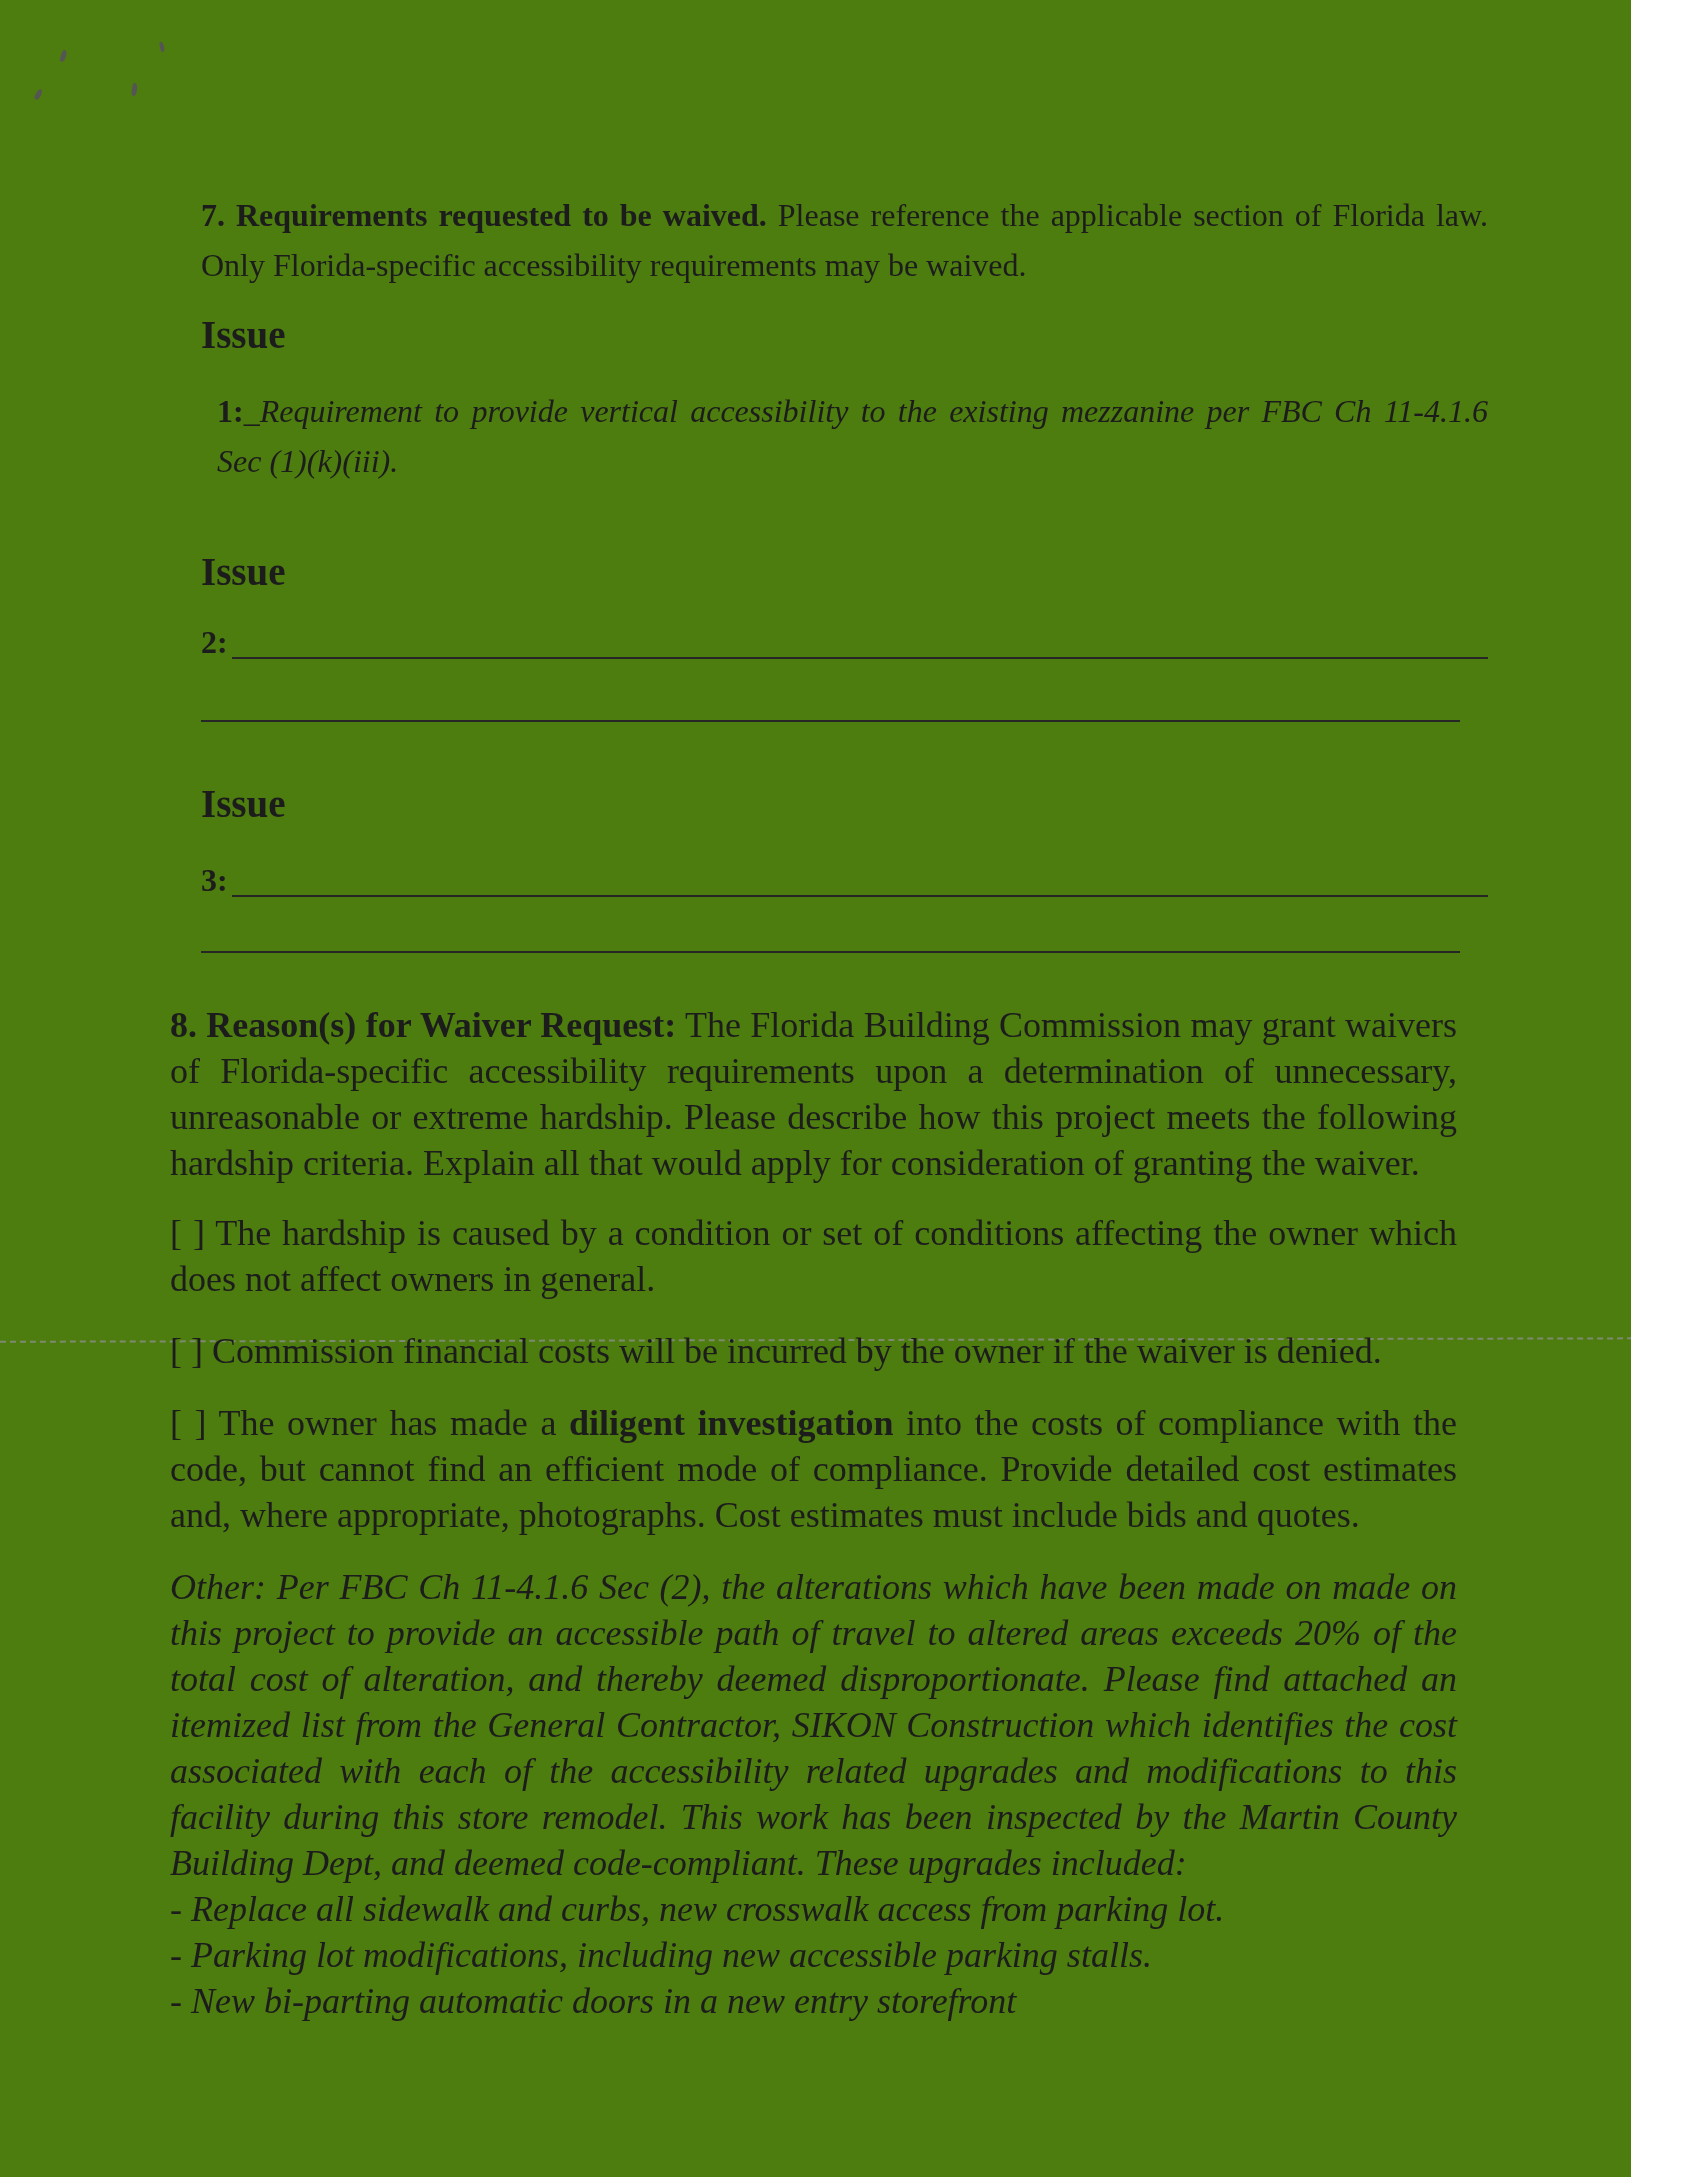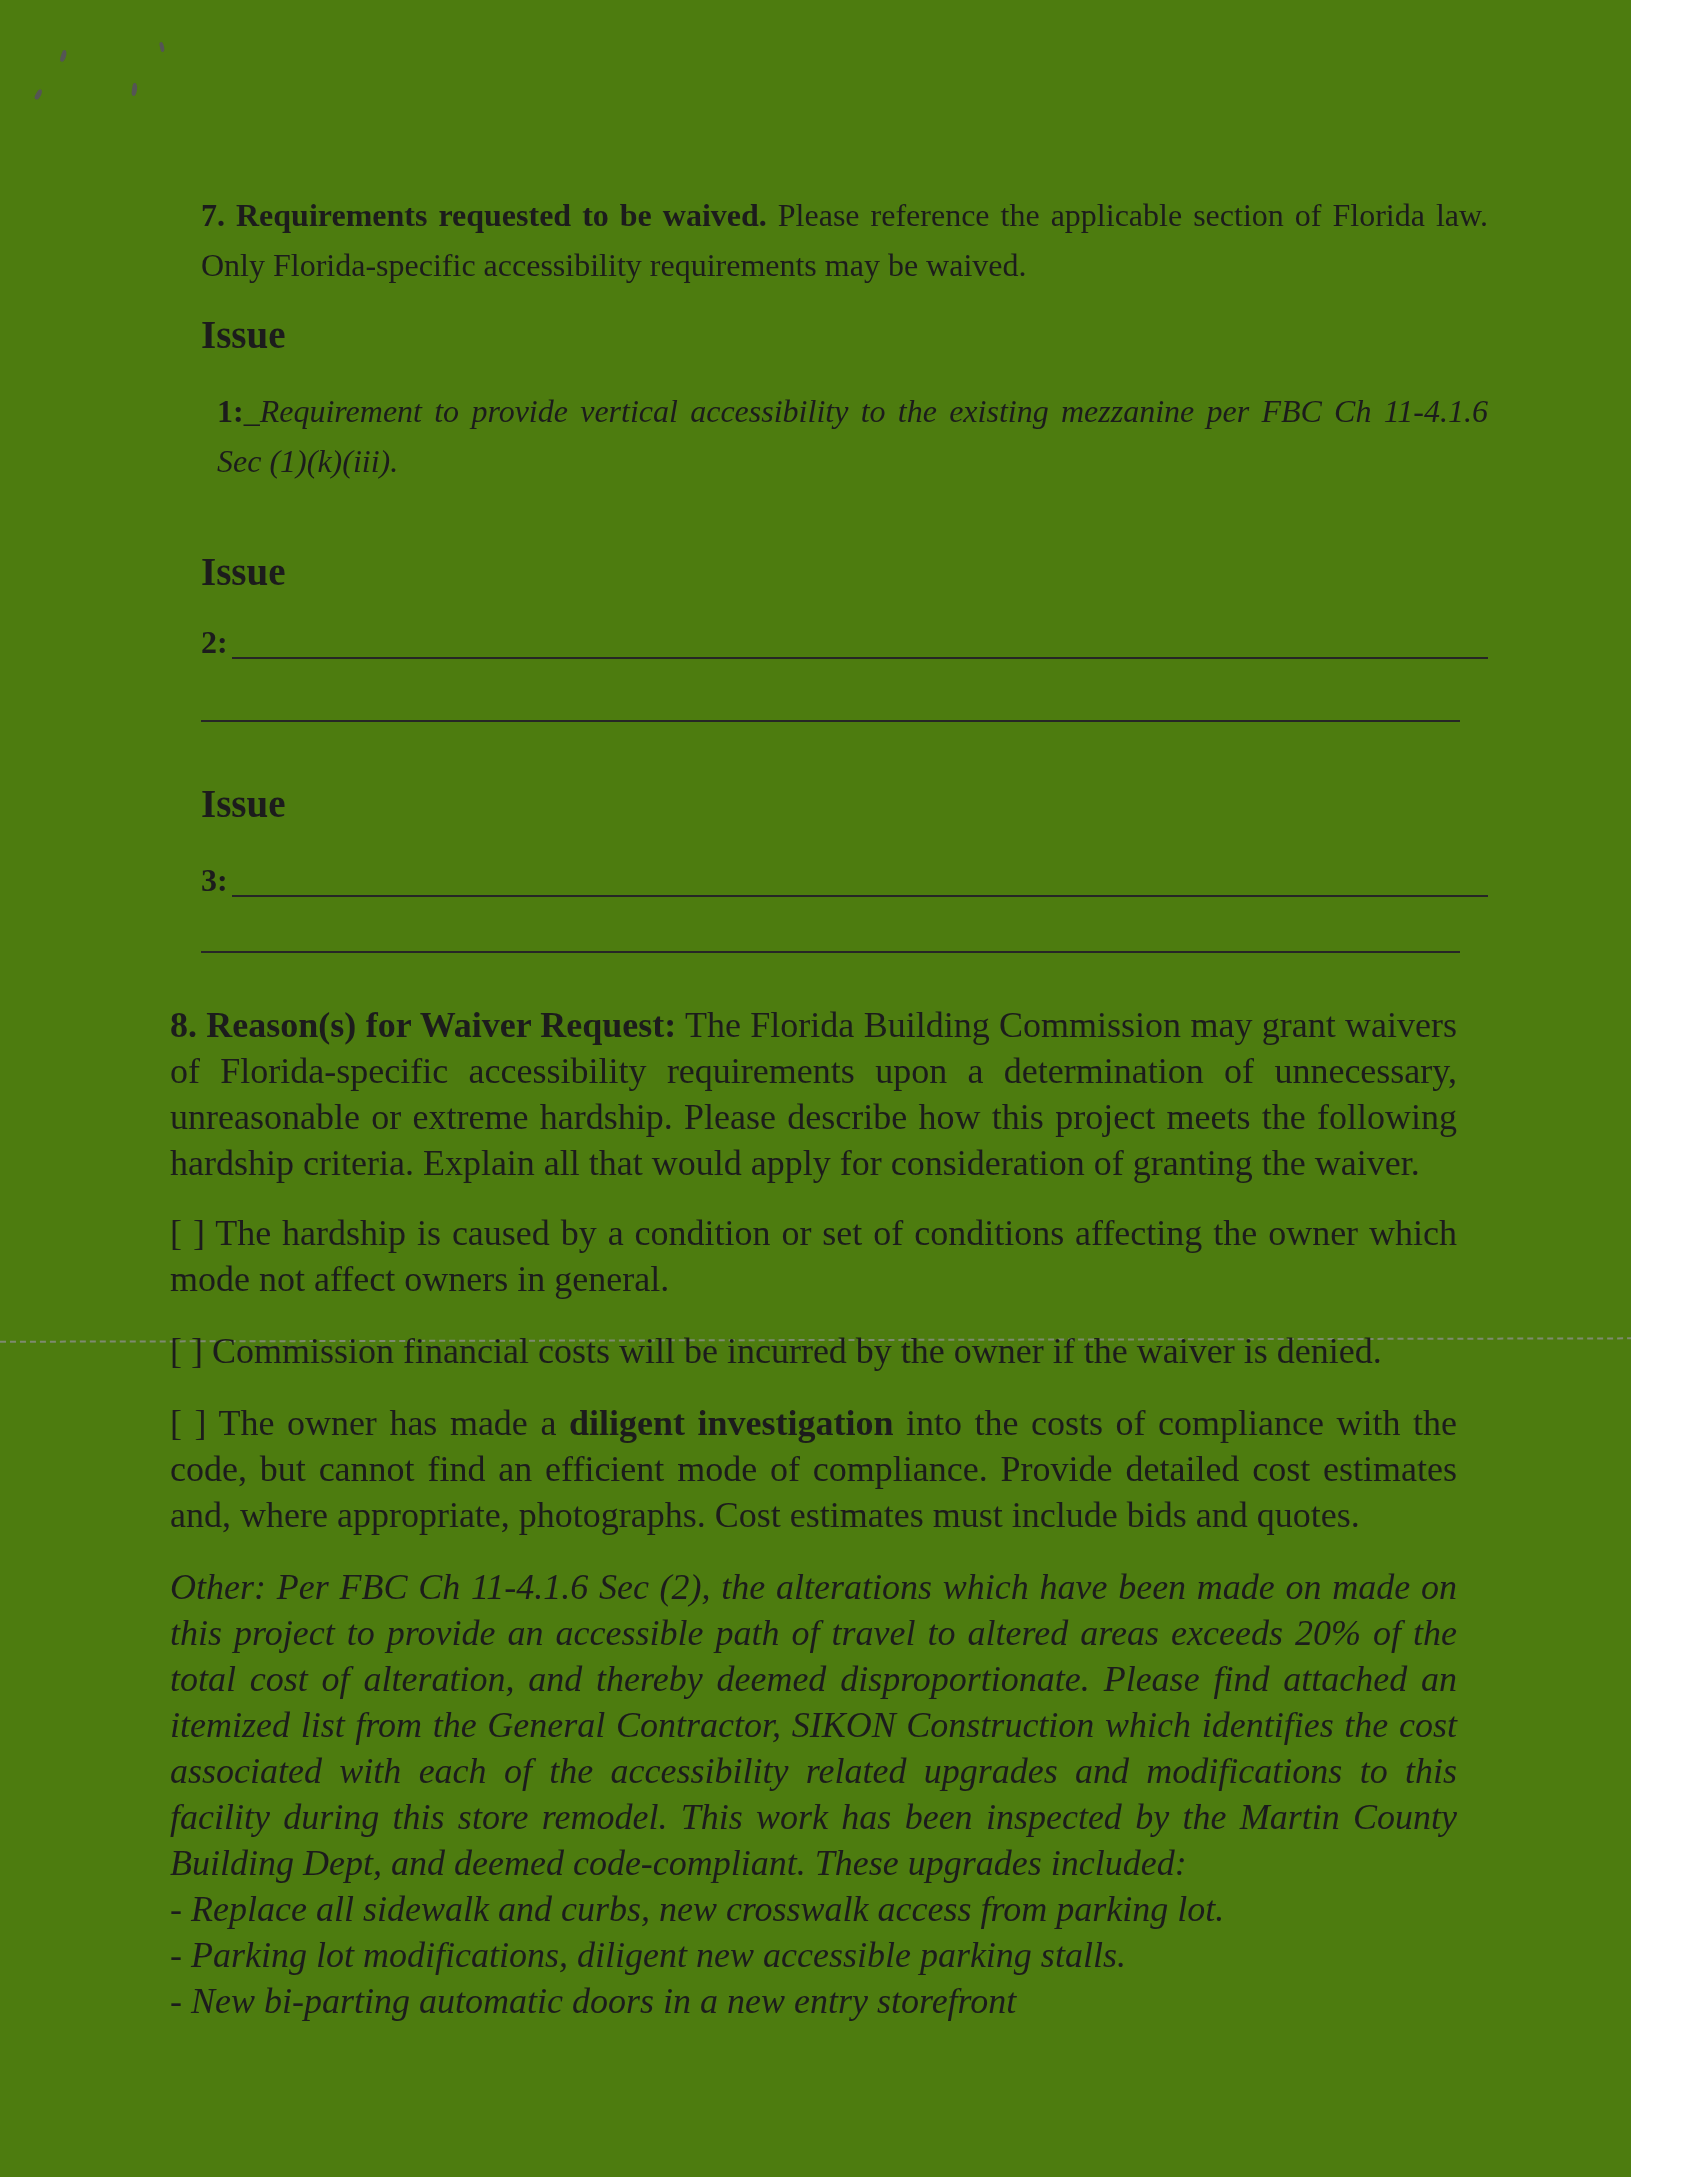--- a/index.html
+++ b/index.html
@@ -145,33 +145,33 @@
 
   </div>
 
   <div class="content-bottom">
 
     <p class="s8 j">
       <span class="b">8. Reason(s) for Waiver Request:</span><span> The Florida Building Commission may grant waivers of Florida-specific accessibility requirements upon a determination of unnecessary, unreasonable or extreme hardship. Please describe how this project meets the following hardship criteria. Explain all that would apply for consideration of granting the waiver.</span>
     </p>
 
     <p class="crit j">
-      <span>[ ]</span><span> The hardship is caused by a condition or set of conditions affecting the owner which mode not affect owners in general.</span><span class="b"></span><span></span>
+      <span>[ ]</span><span> The hardship is caused by a condition or set of conditions affecting the owner which does not affect owners in general.</span><span class="b"></span><span></span>
     </p>
 
     <p class="crit j">
       <span>[ ]</span><span> Commission financial costs will be incurred by the owner if the waiver is denied.</span><span class="b"></span><span></span>
     </p>
 
     <p class="crit j">
       <span>[ ]</span><span> The owner has made a </span><span class="b">diligent investigation</span><span> into the costs of compliance with the code, but cannot find an efficient mode of compliance. Provide detailed cost estimates and, where appropriate, photographs. Cost estimates must include bids and quotes.</span>
     </p>
 
     <p class="other-par j i">Other:  Per FBC Ch 11-4.1.6 Sec (2), the alterations which have been made on made on this project to provide an accessible path of travel to altered areas exceeds 20% of the total cost of alteration, and thereby deemed disproportionate.  Please find attached an itemized list from the General Contractor, SIKON Construction which identifies the cost associated with each of the accessibility related upgrades and modifications to this facility during this store remodel. This work has been inspected by the Martin County Building Dept, and deemed code-compliant. These upgrades included:</p>
 
     <div class="bullet i">- Replace all  sidewalk and curbs, new crosswalk access from parking lot.</div>
-    <div class="bullet i">- Parking lot modifications, diligent new accessible parking stalls.</div>
+    <div class="bullet i">- Parking lot modifications, including new accessible parking stalls.</div>
     <div class="bullet i">- New bi-parting automatic doors in a new entry storefront</div>
 
   </div>
 
 </div>
 
 
 </body></html>

